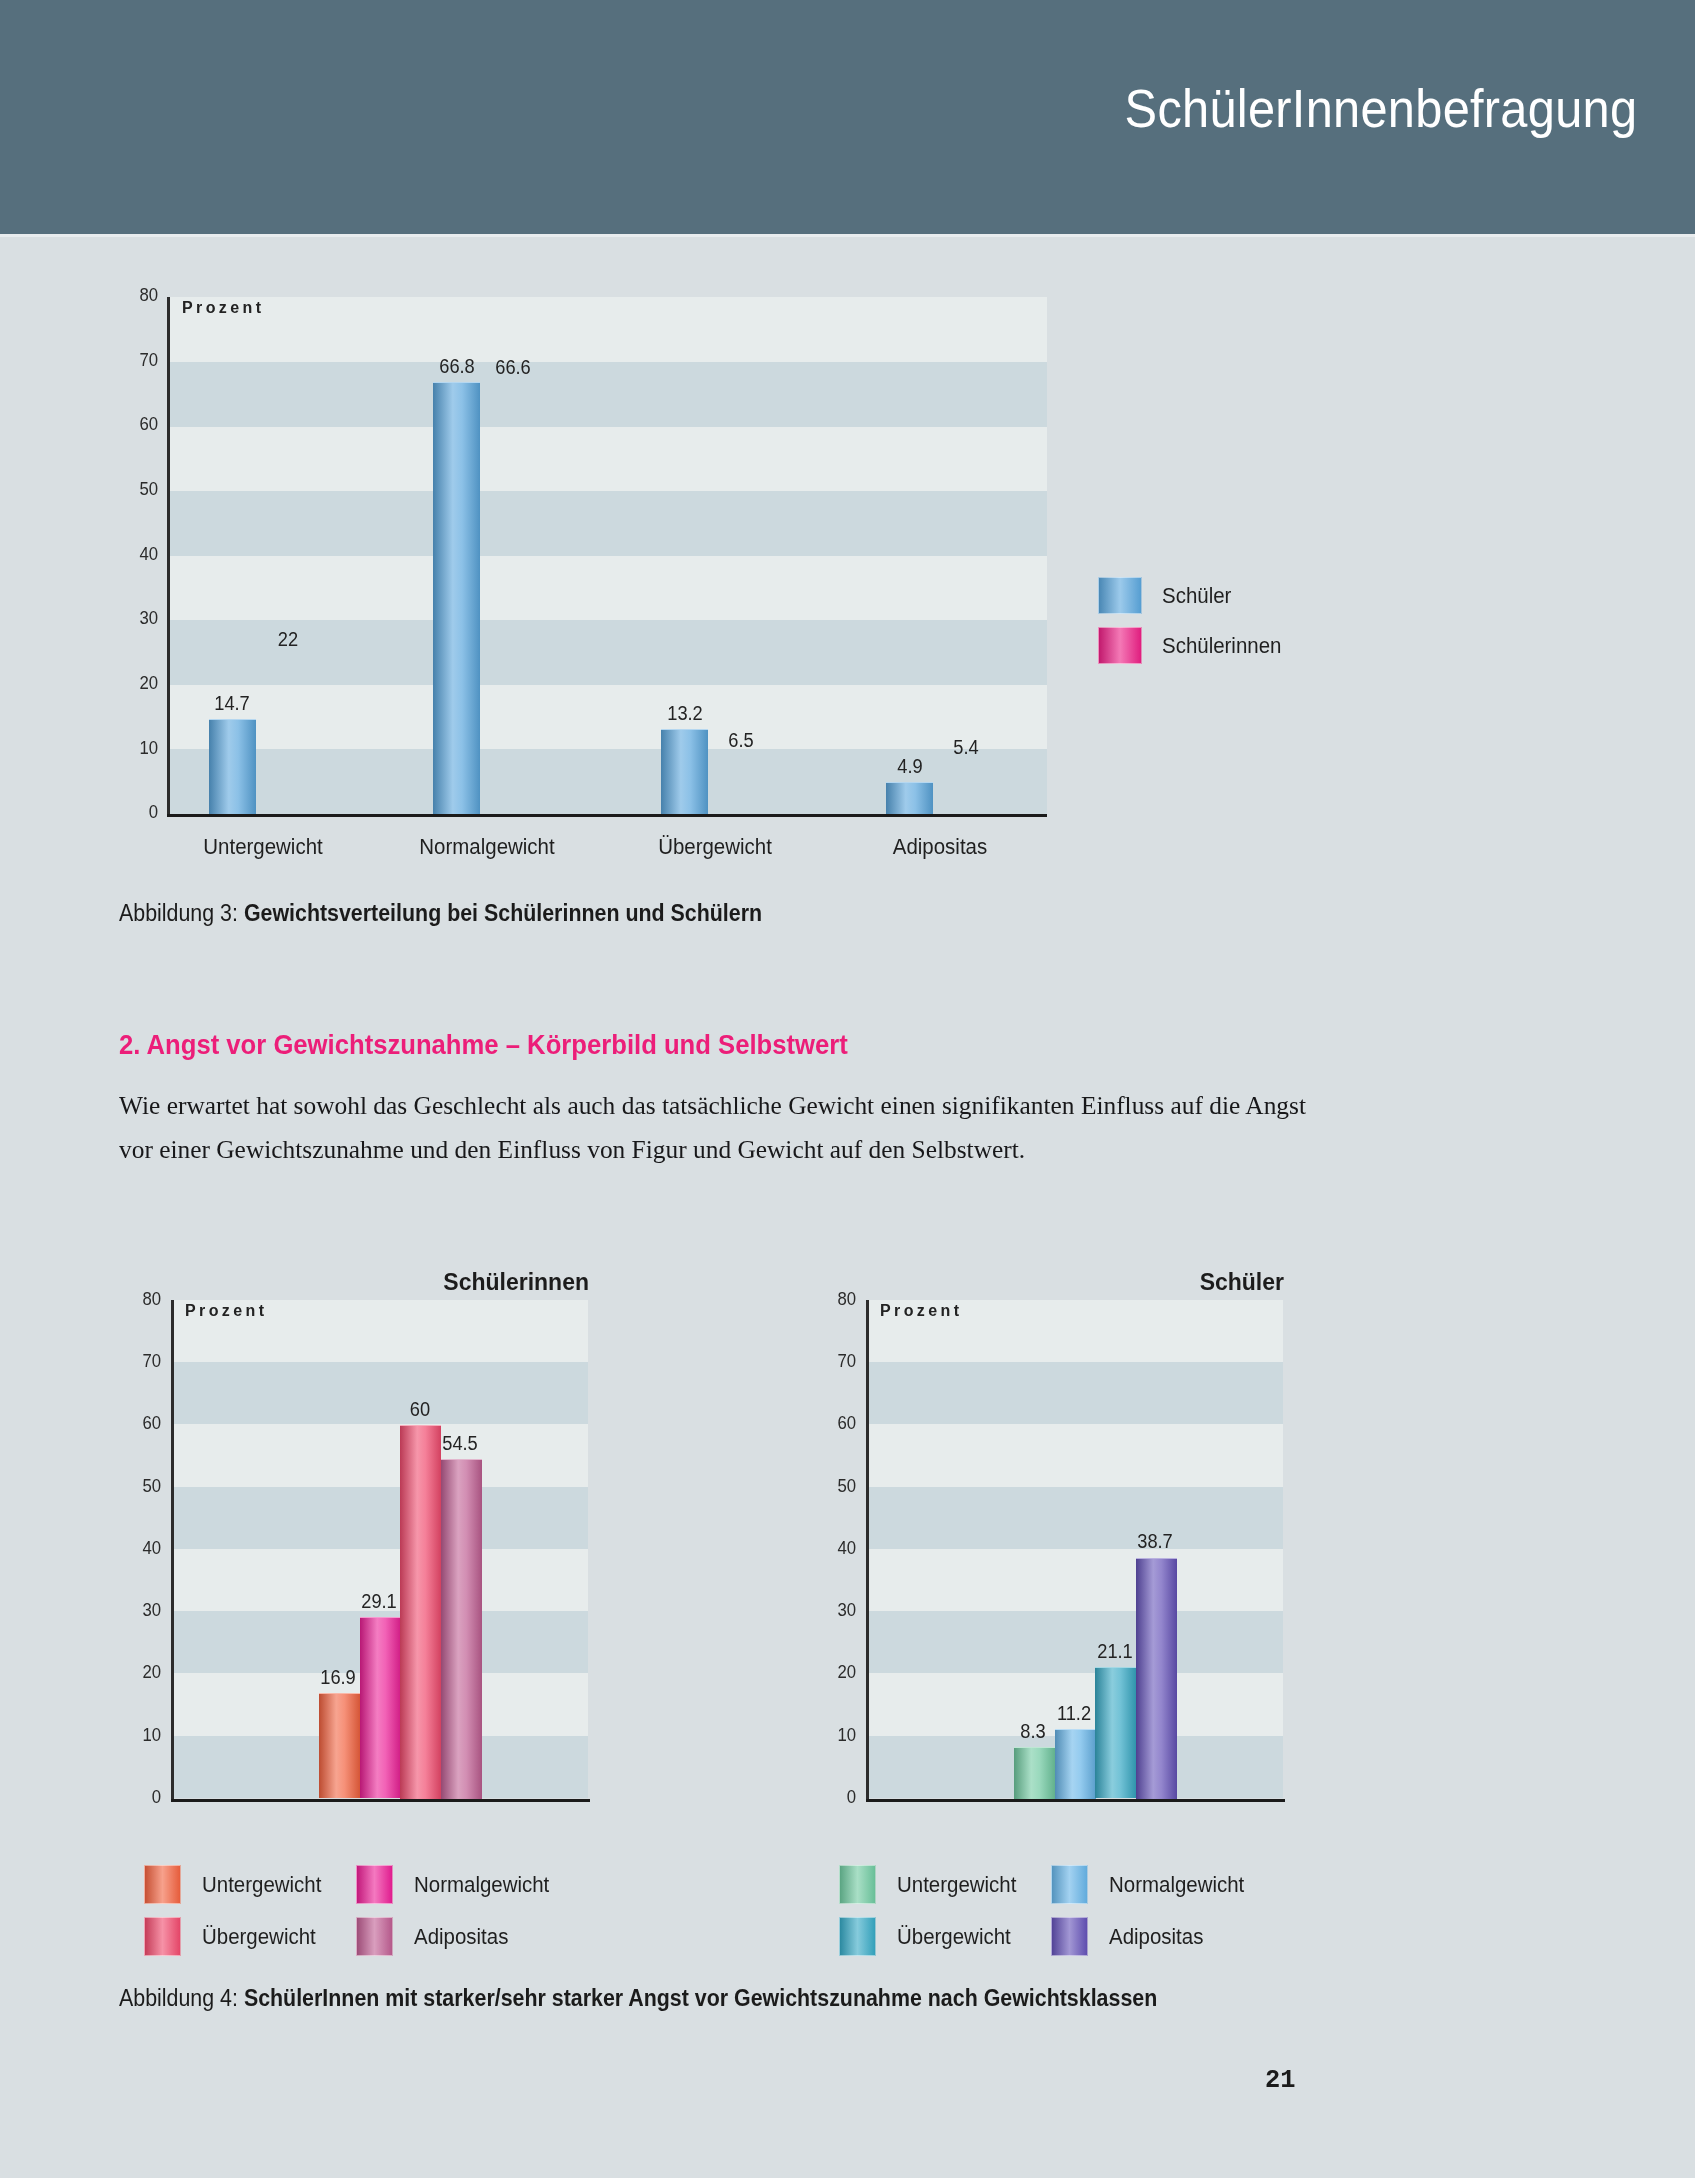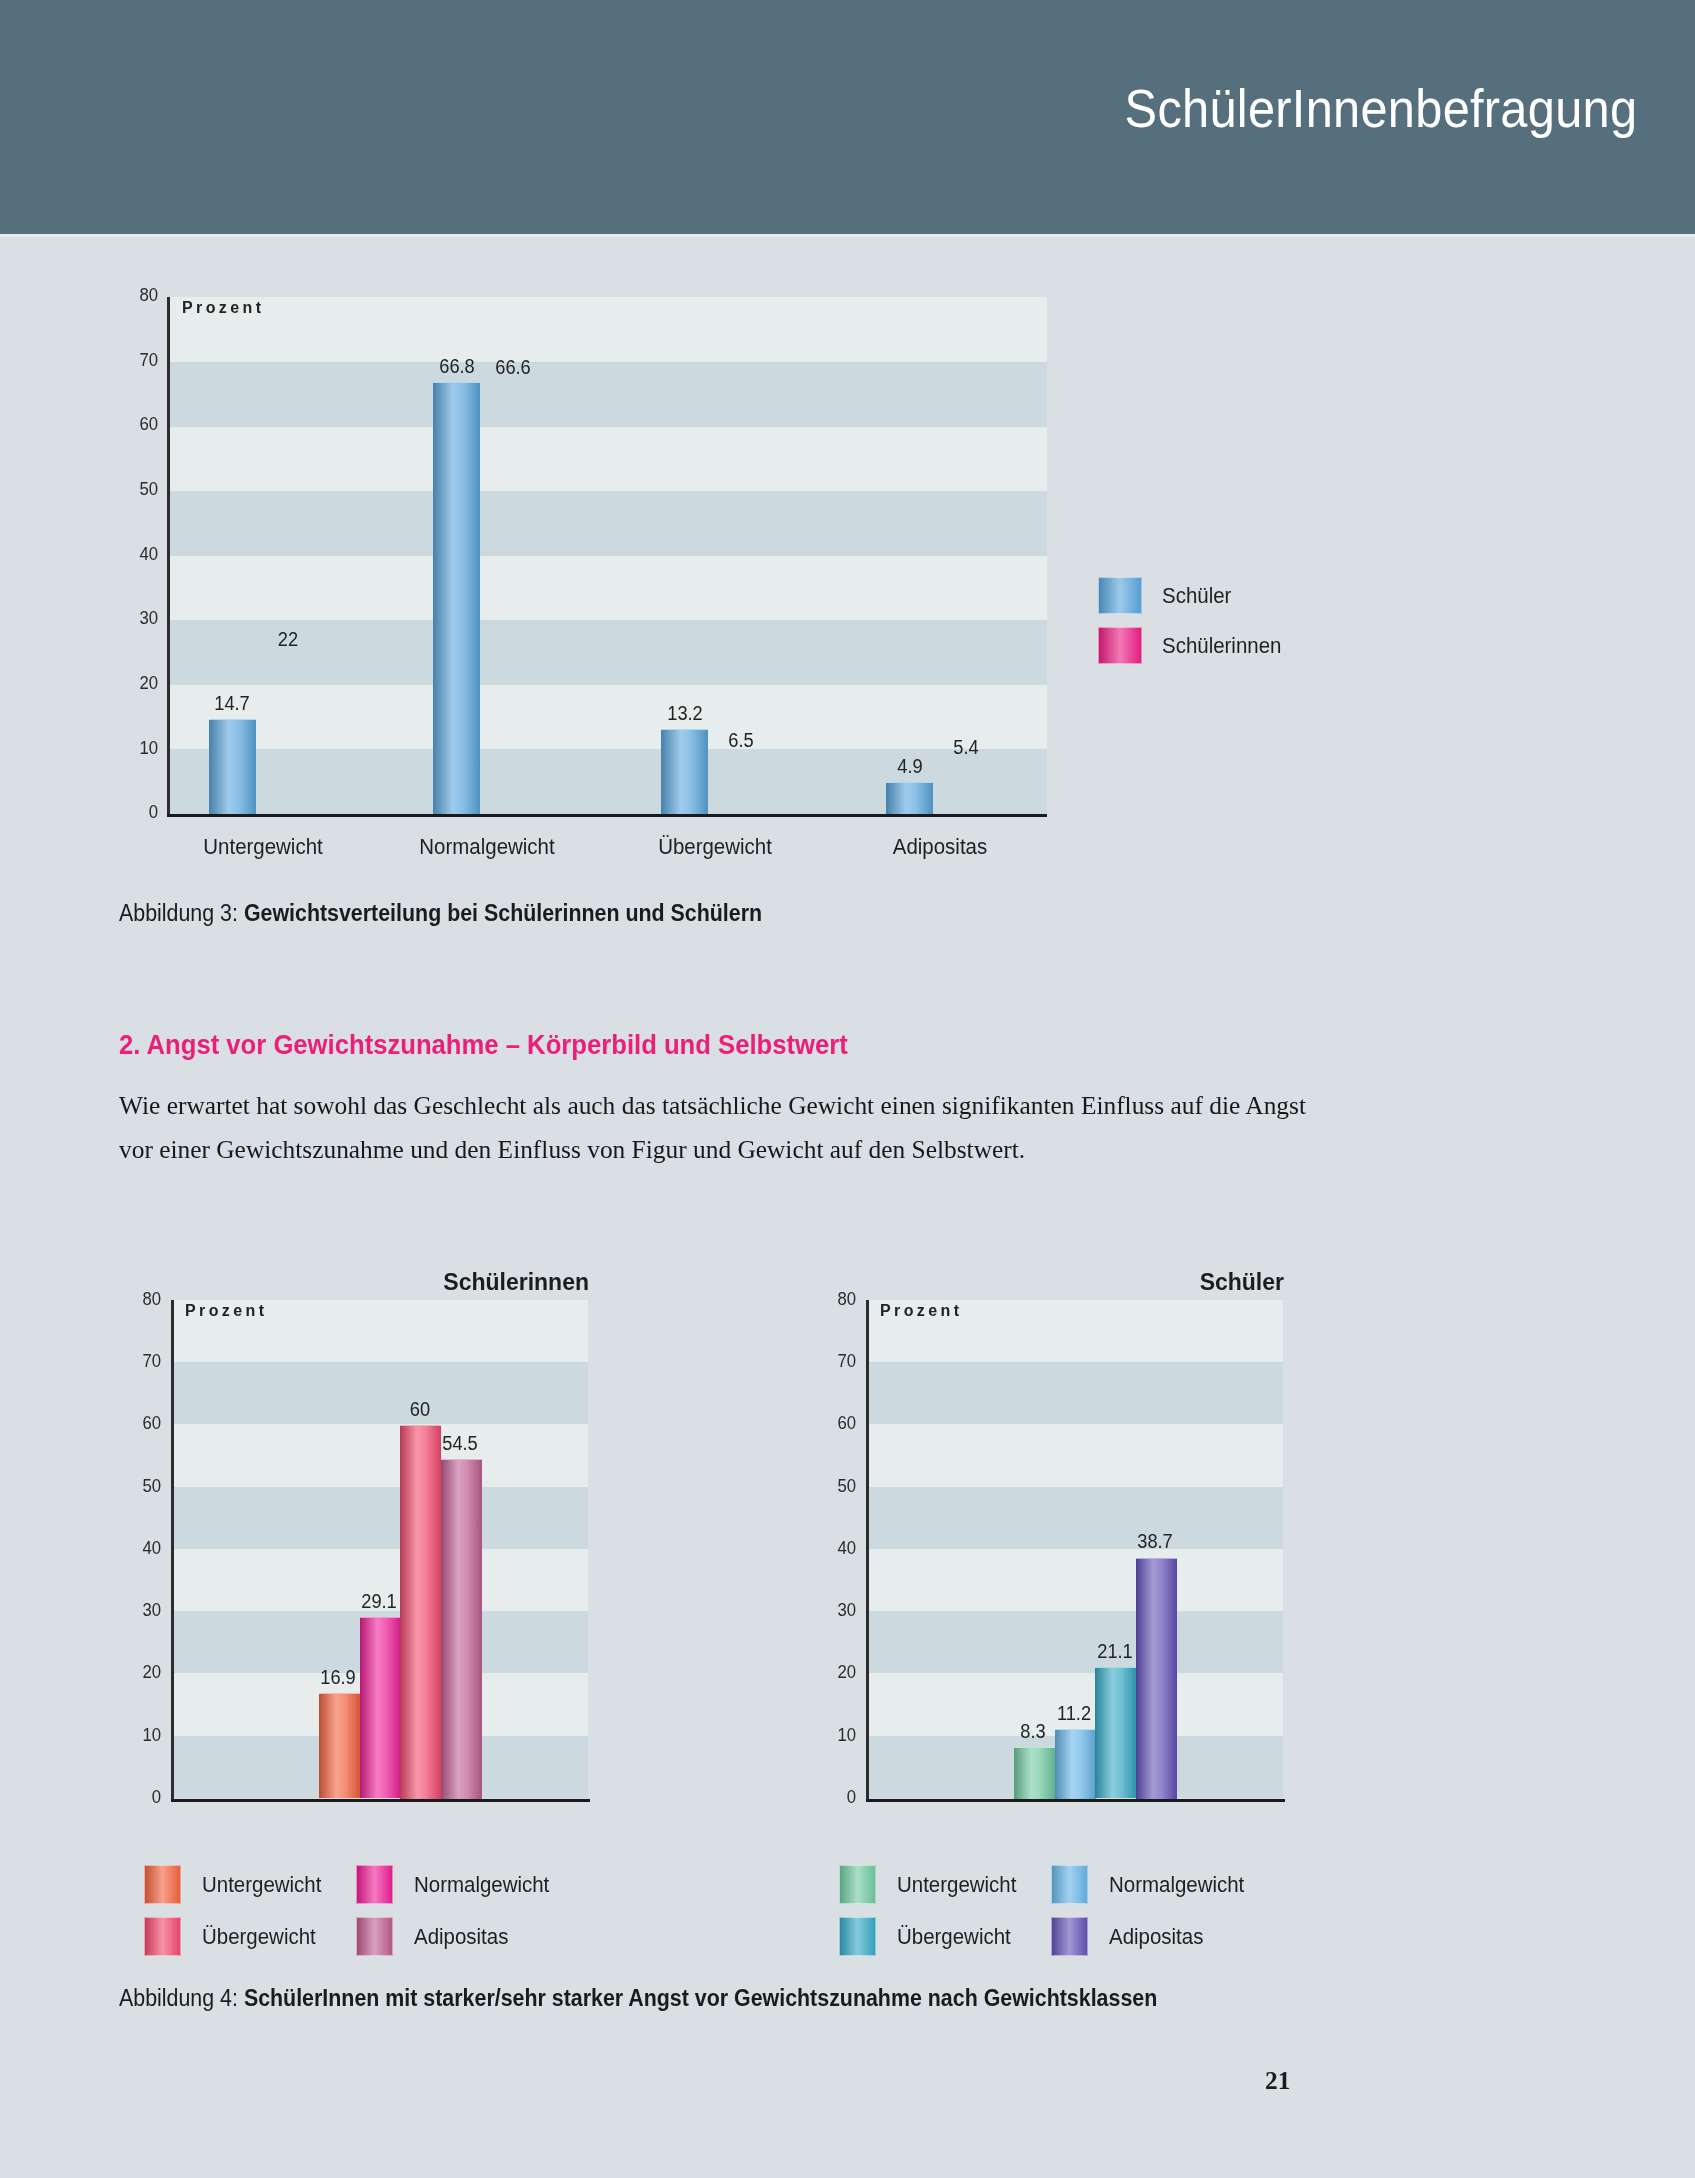--- a/index.html
+++ b/index.html
@@ -153,21 +153,21 @@
     color: #18181a;
     text-align: justify;
     text-justify: inter-word;
   }
 
   .page-number {
     position: absolute;
     font-size: 25.4px;
     font-weight: bold;
     color: #1b1b1b;
-    font-family: Liberation Serif, serif;
+    font-family: Liberation Mono, monospace;
   }
 </style>
 </head>
 <body>
 
 <div class="header-band"></div>
 <div class="header-rule"></div>
 <div class="header-title">SchülerInnenbefragung</div>
 
 <div class="chart" id="chart1" style="left:119px; top:280px; width:1204px; height:585px;">

